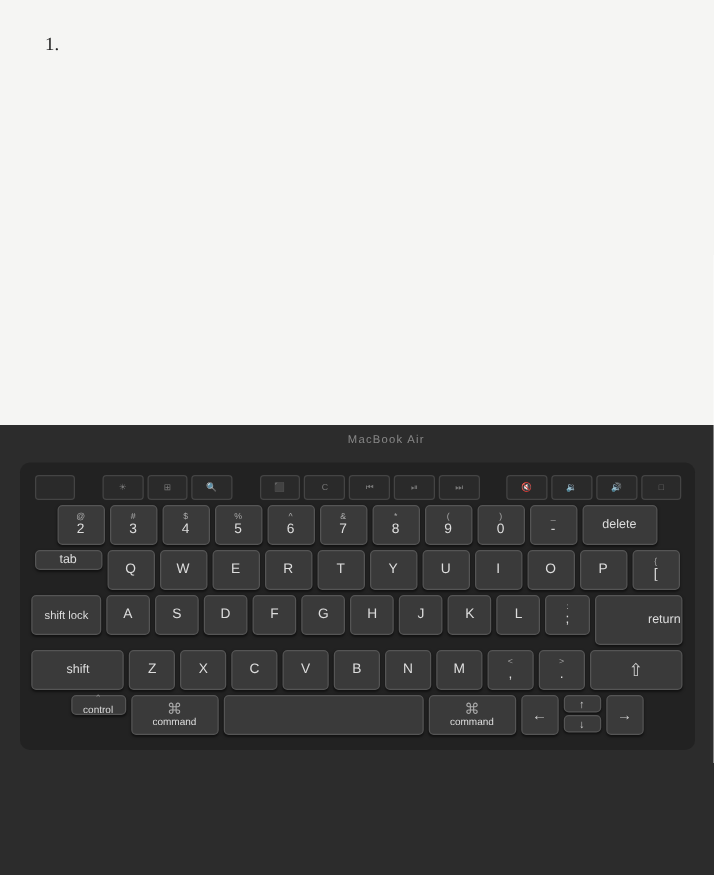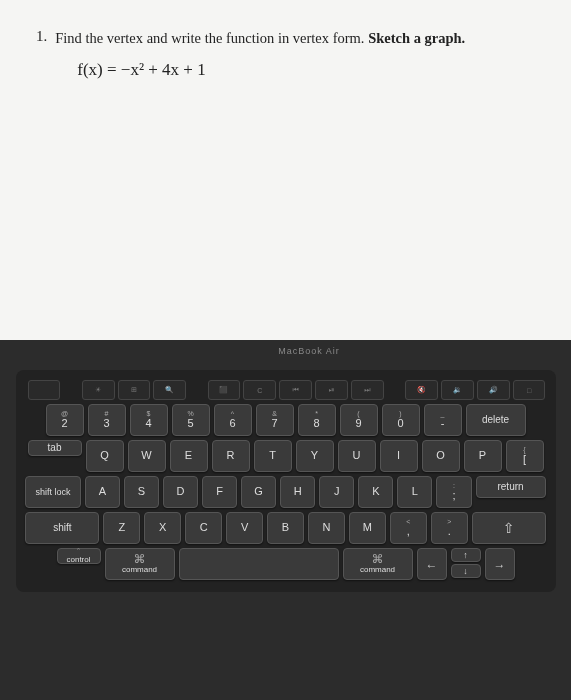--- a/index.html
+++ b/index.html
@@ -127,47 +127,38 @@
       color: #888;
     }
 
     
     .key-std { width: 38px; height: 32px; }
     .key-space { width: 160px; height: 32px; }
     .key-tab { width: 54px; height: 16px; }
     .key-caps { width: 60px; height: 32px; }
     .key-shift-l { width: 76px; height: 32px; justify-content: center; }
     .key-shift-r { width: 76px; height: 32px; }
-    .key-enter { width: 76px; height: 22px; }
+    .key-enter { width: 76px; height: 40px; align-items: flex-end; }
     .key-del { width: 60px; height: 32px; }
     .key-cmd { width: 70px; height: 32px; }
     .key-option { width: 56px; height: 32px; }
     .key-ctrl { width: 44px; height: 16px; }
     .key-arrow { width: 30px; height: 32px; }
 
     
     .fn-row { display: flex; gap: 3px; margin-bottom: 4px; justify-content: flex-start; padding-left: 2px; }
     .fn-key-sm { width: 34px; height: 20px; background: #2a2a2a; border-radius: 3px; color: #777; font-size: 7px; display: flex; align-items: center; justify-content: center; font-family: -apple-system, Helvetica, Arial, sans-serif; border: 1px solid #444; }
     .fn-key-gap { width: 16px; }
   </style>
 </head>
 <body>
 
 <div class="document-area">
   <div class="question-line">
     <span class="question-number">1.</span>
-    <div>
-      <span class="question-text">
-        <span>Find the vertex and write the function in vertex form.</span>
-        <em>Sketch a graph.</em>
-      </span>
-      <div class="formula-line">
-        f(x) = −x² + 4x + 1
-      </div>
-    </div>
   </div>
 </div>
 
 <div class="macbook-outer">
   <div class="macbook-label">MacBook Air</div>
 
   <div class="keyboard">
 
     <div class="fn-row">
       <div class="fn-key-sm"></div>

